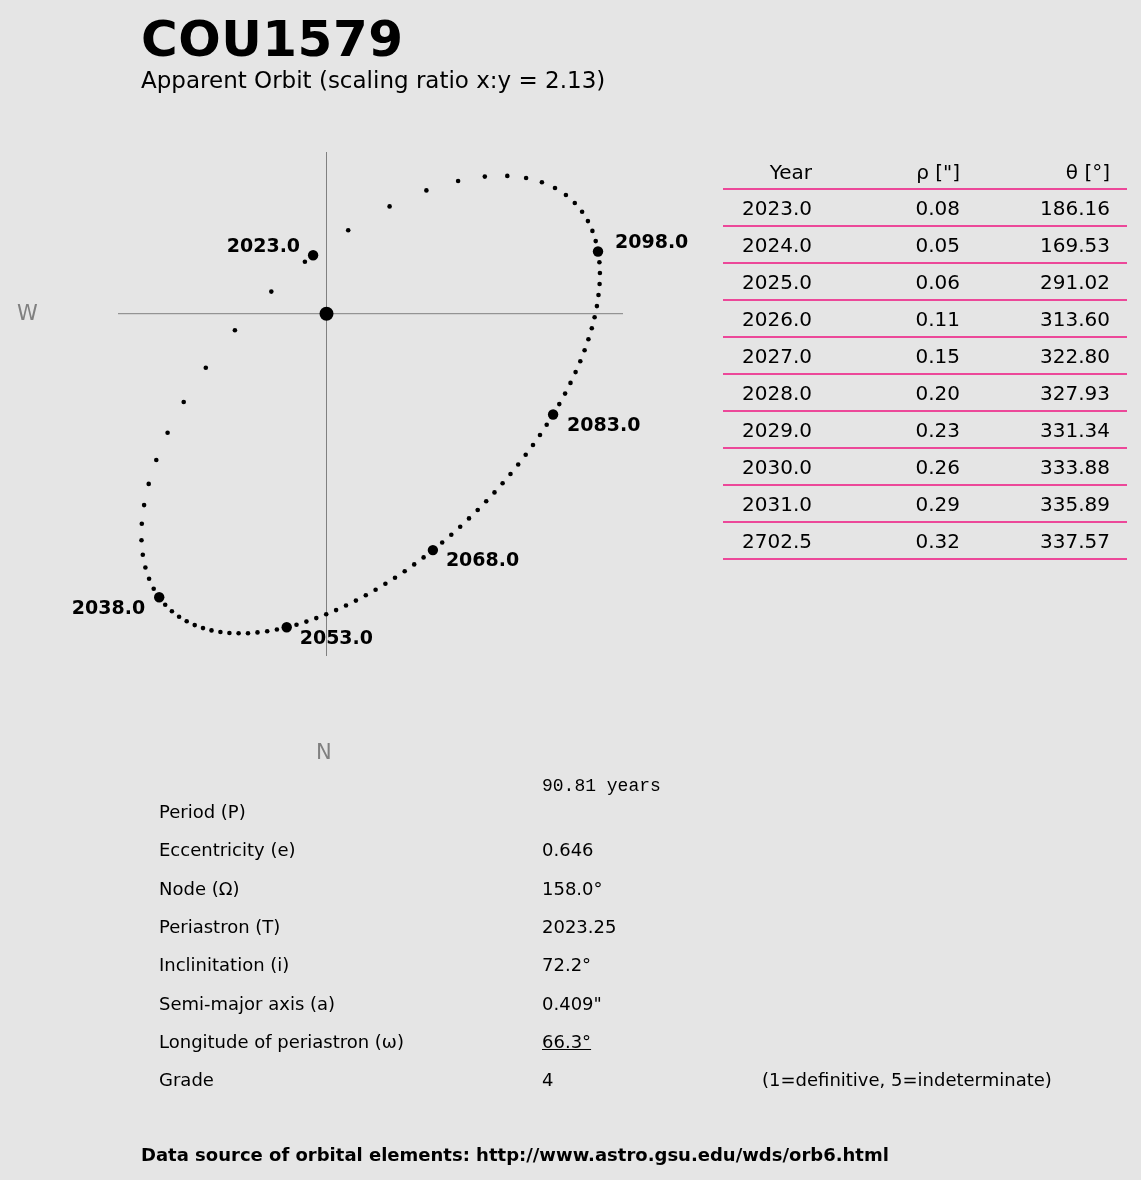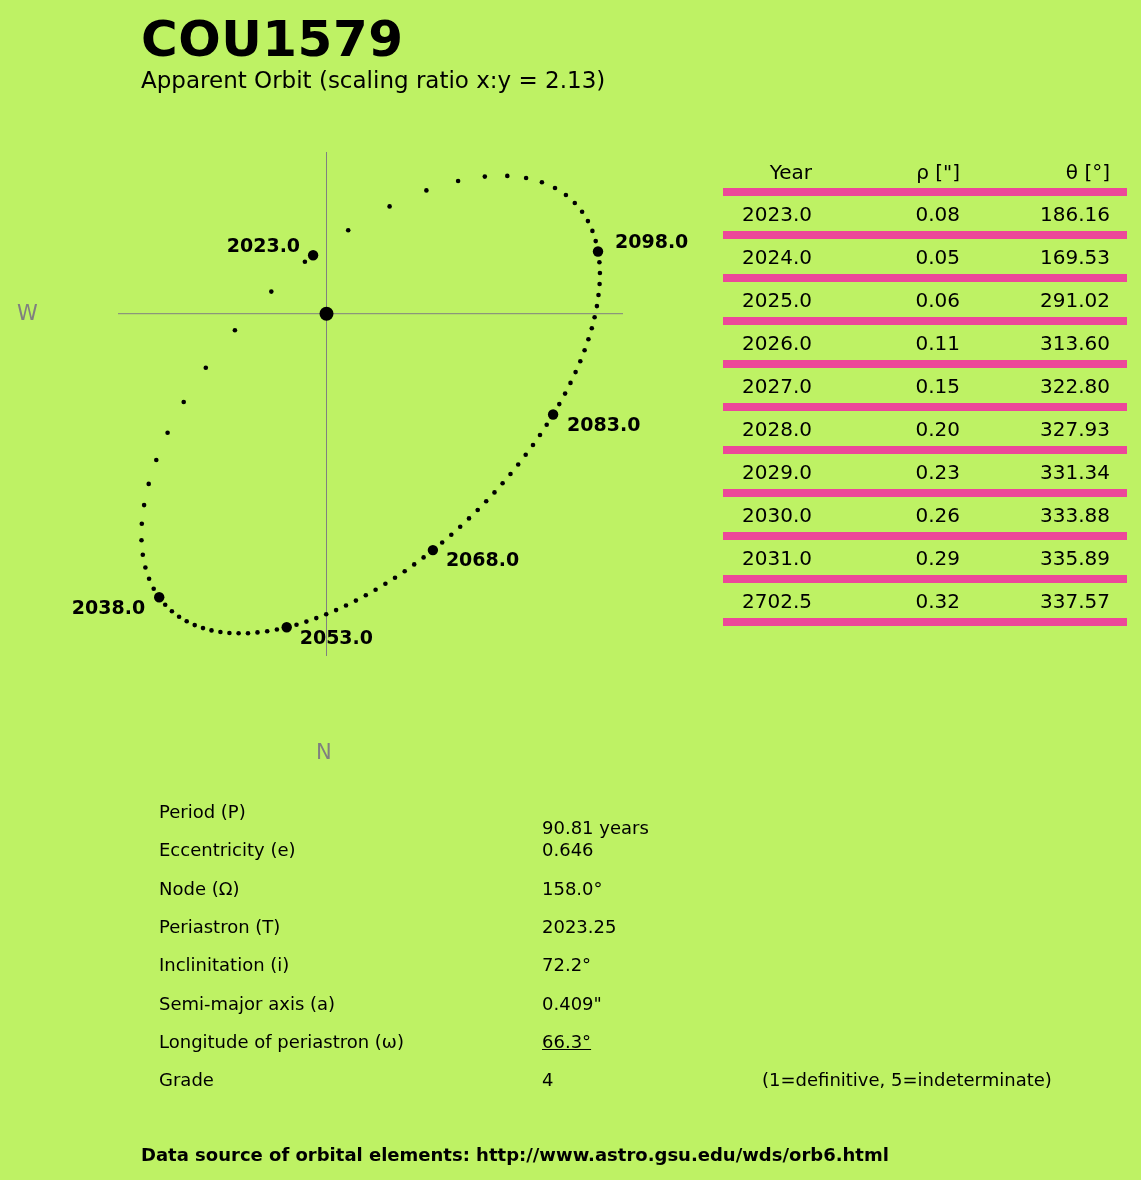--- a/index.html
+++ b/index.html
@@ -1,32 +1,32 @@
 <!DOCTYPE html>
 <html><head>
 <meta charset="utf-8">
 <style>
   html,body{margin:0;padding:0;background:#fff;}
   body{font-family:"DejaVu Sans","Liberation Sans",sans-serif;color:#000;}
-  .page{position:relative;width:1141px;height:1180px;background:#bef264;overflow:hidden;}
+  .page{position:relative;width:1141px;height:1180px;background:#e5e5e5;overflow:hidden;}
 
   .title{position:absolute;left:141px;top:10px;margin:0;font-size:50px;font-weight:bold;letter-spacing:.5px;}
   .subtitle{position:absolute;left:141px;top:67px;font-size:23px;}
 
   #orbit-svg{position:absolute;left:0;top:0;width:1141px;height:1180px;}
   .epoch-label{font-family:"DejaVu Sans","Liberation Sans",sans-serif;font-size:19px;font-weight:bold;fill:#000;}
 
   .compass{position:absolute;color:#808080;font-size:21px;}
   .compass-w{left:17px;top:301px;}
   .compass-n{left:316px;top:740px;}
 
   #ephem-table{position:absolute;left:723px;top:156px;width:404px;border-collapse:collapse;font-size:20px;table-layout:fixed;}
   #ephem-table th{font-weight:normal;height:32px;}
   #ephem-table td{height:35px;}
-  #ephem-table th,#ephem-table td{text-align:right;padding:0;border-bottom:8px solid #ec4899;vertical-align:middle;}
+  #ephem-table th,#ephem-table td{text-align:right;padding:0;border-bottom:2px solid #ec4899;vertical-align:middle;}
   #ephem-table .c3{padding-right:17px;}
 
   .el-label,.el-value,.el-note{position:absolute;font-size:18px;line-height:20px;height:20px;white-space:nowrap;}
   .el-label{left:159px;}
   .el-value{left:542px;}
   .el-note{left:762px;}
 
   .src{position:absolute;left:141px;top:1144px;font-size:18px;font-weight:bold;white-space:nowrap;}
 </style>
 </head>
@@ -211,21 +211,21 @@
         <tr>
           <td>2702.5</td>
           <td>0.32</td>
           <td class="c3">337.57</td>
         </tr>
       </tbody>
   </table>
 
   <div id="elements">
       <span class="el-label" style="top: 802px;">Period (P)</span>
-      <span class="el-value" style="top: 818px;">90.81 years</span>
+      <span class="el-value" style="top: 776px; font-family: Liberation Mono, monospace;">90.81 years</span>
       <span class="el-label" style="top: 840.3px;">Eccentricity (e)</span>
       <span class="el-value" style="top: 840.3px;">0.646</span>
       <span class="el-label" style="top: 878.6px;">Node (Ω)</span>
       <span class="el-value" style="top: 878.6px;">158.0°</span>
       <span class="el-label" style="top: 916.9px;">Periastron (T)</span>
       <span class="el-value" style="top: 916.9px;">2023.25</span>
       <span class="el-label" style="top: 955.2px;">Inclinitation (i)</span>
       <span class="el-value" style="top: 955.2px;">72.2°</span>
       <span class="el-label" style="top: 993.5px;">Semi-major axis (a)</span>
       <span class="el-value" style="top: 993.5px;">0.409"</span>

